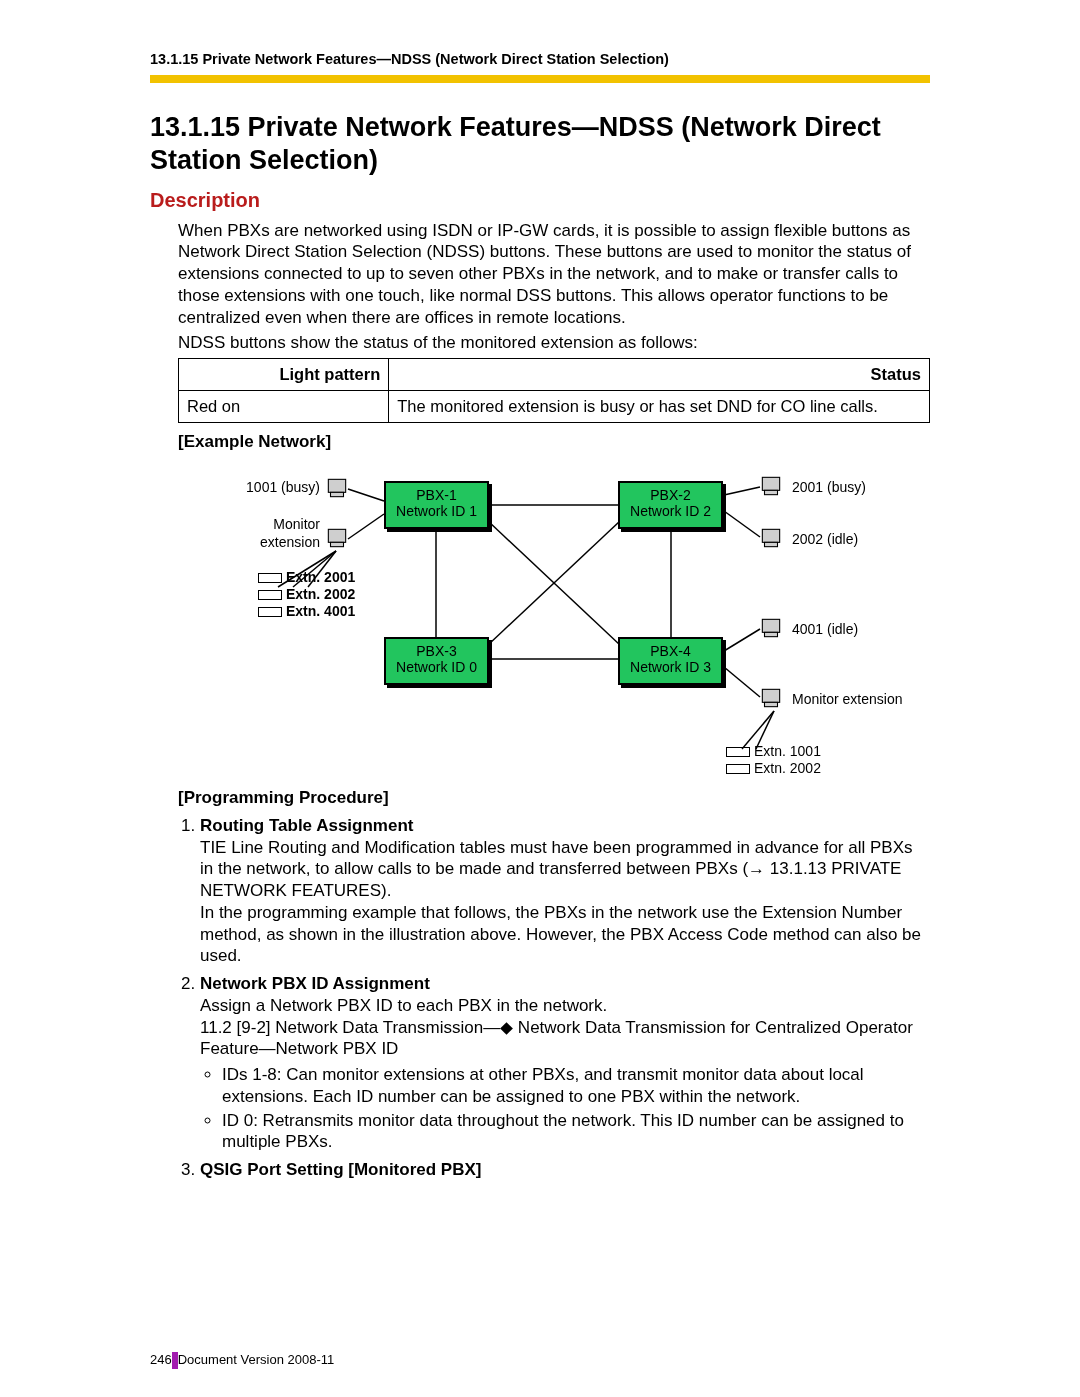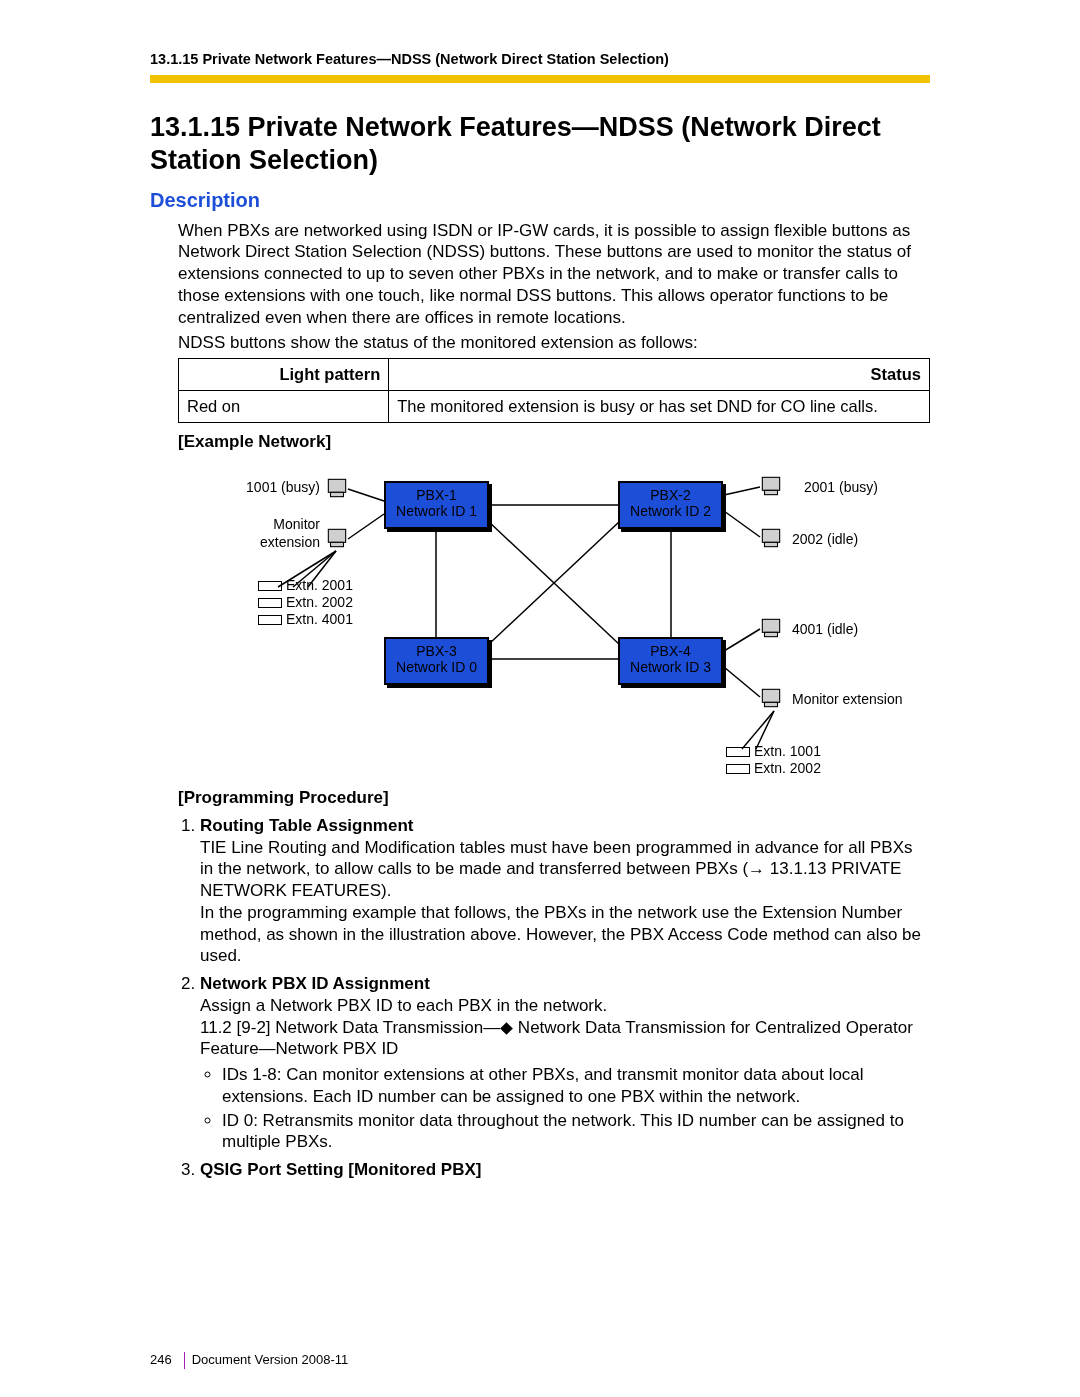--- a/index.html
+++ b/index.html
@@ -31,21 +31,21 @@
     width: 100%;
     margin-bottom: 28px;
   }
   h1.section-title {
     font-size: 27px;
     font-weight: bold;
     margin: 18px 0 10px 0;
     line-height: 1.25;
   }
   h2.description {
-    color: #1d4ed8;
+    color: #b91c1c;
     font-weight: bold;
     font-size: 20px;
     margin: 6px 0 6px 0;
   }
   .body-block {
     margin-left: 28px;
     margin-right: 0;
   }
   p.para {
     margin: 0 0 4px 0;
@@ -84,21 +84,21 @@
     height: 320px;
     margin-left: 28px;
     margin-top: 4px;
   }
   .diagram-wrap svg { position: absolute; left:0; top:0; }
   .pbx-box {
     position: absolute;
     width: 105px;
     height: 48px;
     border: 2px solid #000;
-    background: #1d4ed8;
+    background: #22c55e;
     box-sizing: border-box;
     text-align: center;
     font-size: 14px;
     line-height: 1.15;
     padding-top: 4px;
     box-shadow: 3px 3px 0 #000;
   }
   .dlabel { position: absolute; font-size: 14px; white-space: nowrap; }
   .dlabel.r { text-align: right; }
   .phone-icon {
@@ -139,23 +139,22 @@
   .footer {
     position: absolute;
     bottom: 28px;
     left: 60px;
     right: 60px;
     display: flex;
     align-items: center;
     font-size: 13px;
   }
   .footer .pg {
-    padding-right: 12px;
-    border-right: 1px solid #a21caf;
-    margin-right: 7px;
+    border-right: 6px solid #a21caf;
+    margin-right: 0;
   }
   .footer .fm { flex: 1; }
   .footer .dv { text-align: right; }
   .arrow-glyph { font-family: Arial, sans-serif; }
   .diamond { display:inline-block; transform: rotate(45deg); width:9px; height:9px; background:#000; vertical-align:middle; margin:0 2px; }
 </style>
 </head>
 <body>
 
 <div class="page">
@@ -271,26 +270,26 @@
       <svg viewBox="0 0 24 24">
           <rect x="4" y="4" width="16" height="12" fill="#cfcfcf" stroke="#000"></rect>
           <rect x="6" y="16" width="12" height="4" fill="#cfcfcf" stroke="#000"></rect>
         </svg>
     </span>
 
     <span class="dlabel r" style="left:52px; top:20px; width:90px;">1001 (busy)</span>
     <span class="dlabel r" style="left:52px; top:57px; width:90px; white-space:pre;">Monitor
 extension</span>
 
-    <span class="dlabel" style="left:614px; top:20px;margin-left:12px;">2001 (busy)</span>
+    <span class="dlabel" style="left:614px; top:20px;">2001 (busy)</span>
     <span class="dlabel" style="left:614px; top:72px;">2002 (idle)</span>
     <span class="dlabel" style="left:614px; top:162px;">4001 (idle)</span>
     <span class="dlabel" style="left:614px; top:232px;">Monitor extension</span>
 
-    <div class="ext-list" style="left:80px; top:118px;">
+    <div class="ext-list" style="left:80px; top:110px;font-weight:bold;">
       <div><span class="ebtn"></span><span>Extn. 2001</span></div>
       <div><span class="ebtn"></span><span>Extn. 2002</span></div>
       <div><span class="ebtn"></span><span>Extn. 4001</span></div>
     </div>
 
     <div class="ext-list" style="left:548px; top:284px;">
       <div><span class="ebtn"></span><span>Extn. 1001</span></div>
       <div><span class="ebtn"></span><span>Extn. 2002</span></div>
     </div>
 

